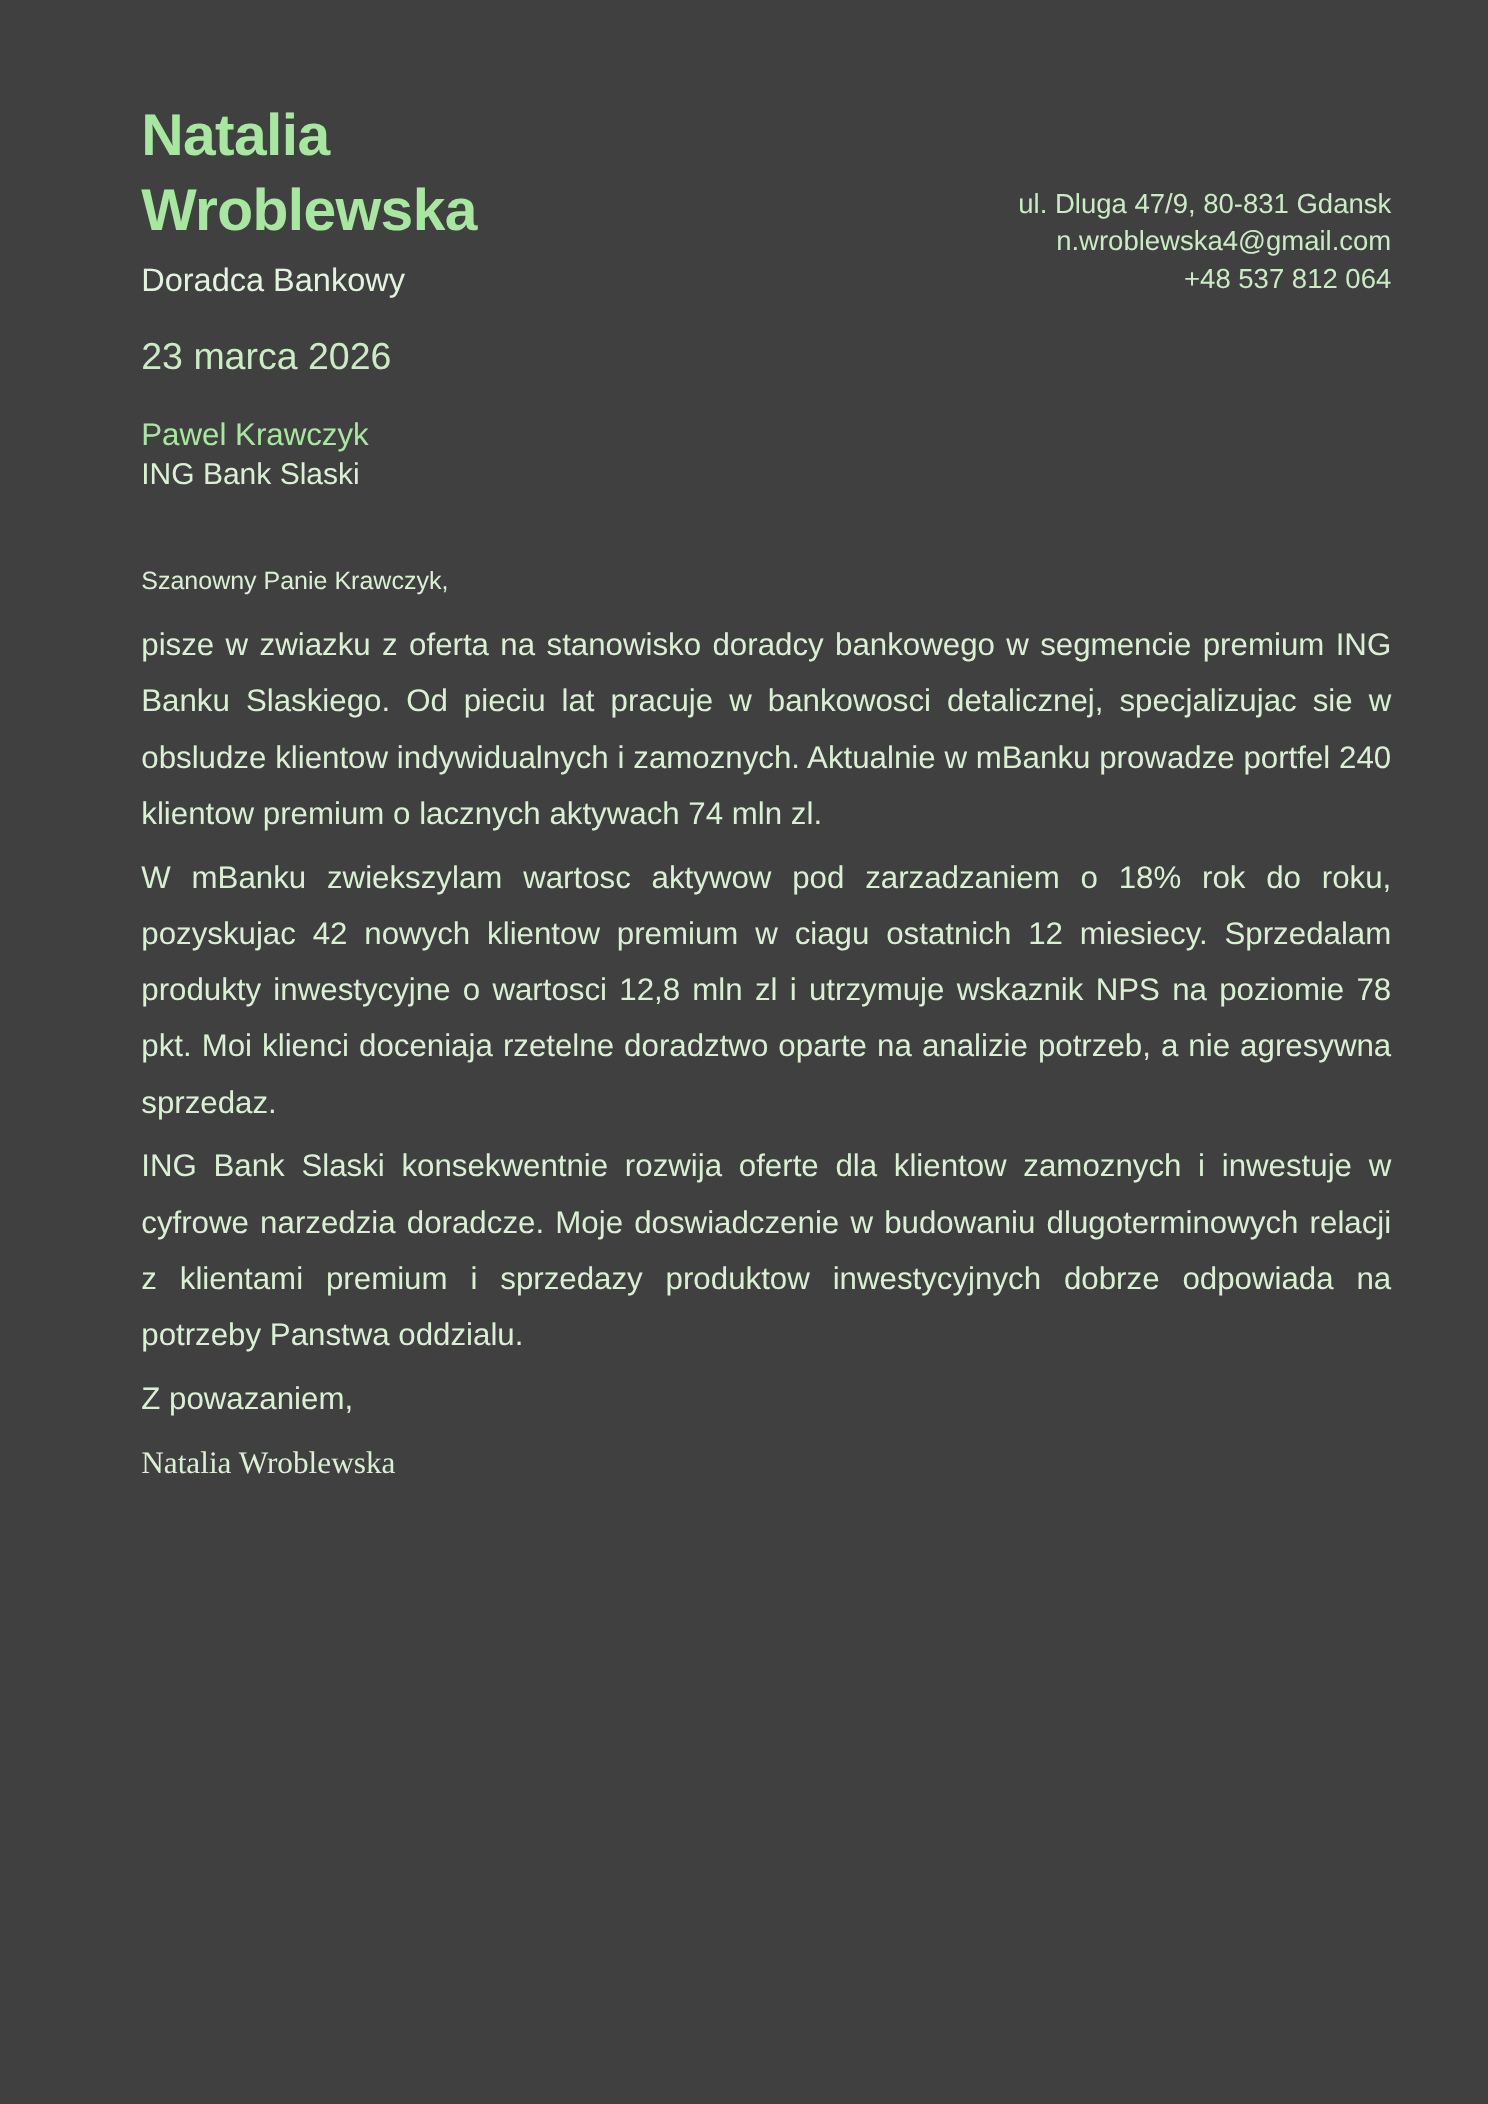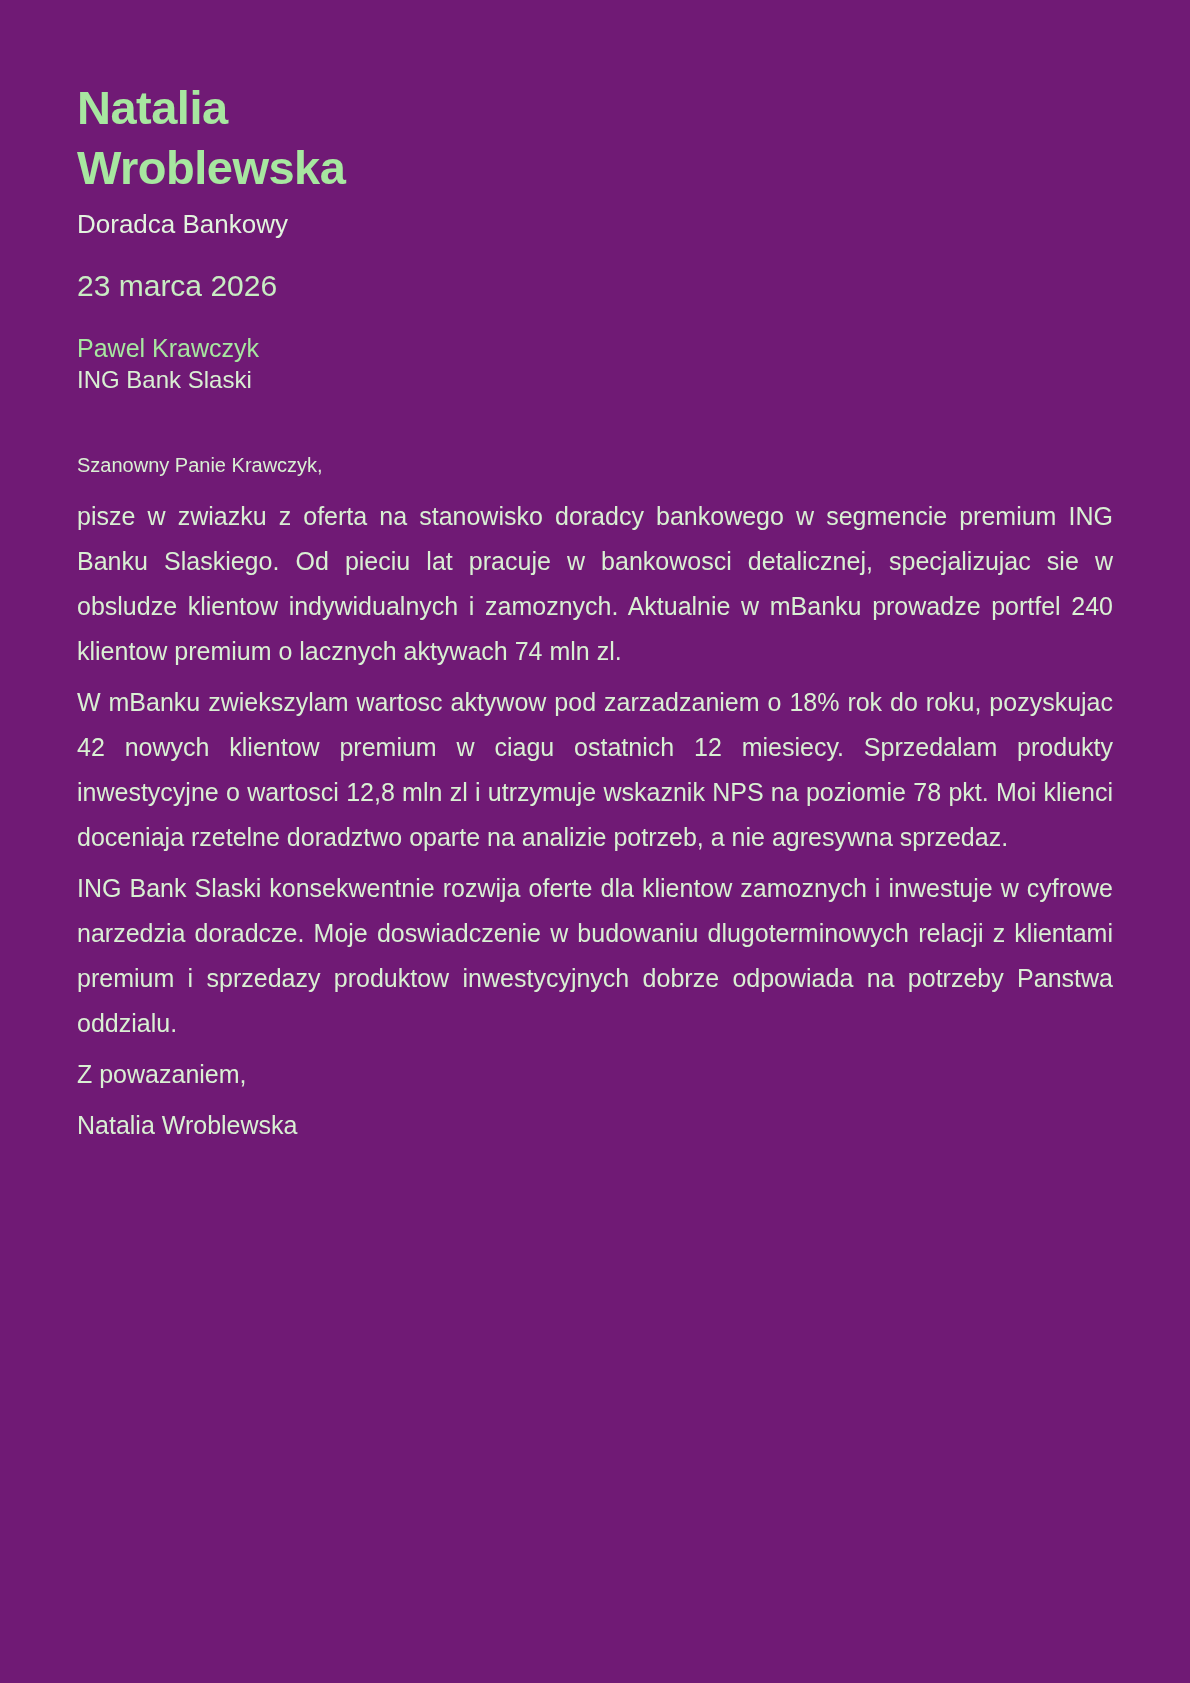--- a/index.html
+++ b/index.html
@@ -7,22 +7,22 @@
   body {
     width: 1190px;
     height: 1683px;
     font-family: "Liberation Sans", "DejaVu Sans", sans-serif;
     color: #d9f0d3;
     overflow: hidden;
   }
   .page {
     width: 1190px;
     height: 1683px;
-    background: #701a75;
-    padding: 78px 77px 0 77px;
+    background: #404040;
+    padding: 78px 77px 0 113px;
   }
   header {
     display: flex;
     justify-content: space-between;
     align-items: flex-end;
   }
   h1.author-name {
     font-size: 47px;
     font-weight: 700;
     line-height: 60px;
@@ -78,34 +78,40 @@
     margin-top: 6px;
     font-size: 25px;
     line-height: 45px;
     color: #d9f0d3;
   }
   p.signature {
     margin-top: 6px;
     font-size: 25px;
     line-height: 45px;
     color: #d9f0d3;
+    font-family: Liberation Serif, serif;
   }
 </style>
 </head>
 <body>
 
 <div class="page">
 
   <header>
     <div class="header-left">
       <h1 class="author-name">
         <span class="name-line">Natalia</span>
         <span class="name-line">Wroblewska</span>
       </h1>
       <div class="job-title">Doradca Bankowy</div>
+    </div>
+    <div class="contact-block">
+      <div>ul. Dluga 47/9, 80-831 Gdansk</div>
+      <div>n.wroblewska4@gmail.com</div>
+      <div>+48 537 812 064</div>
     </div>
   </header>
 
   <div class="date">23 marca 2026</div>
 
   <div class="recipient">
     <div class="recipient-name">Pawel Krawczyk</div>
     <div class="recipient-company">ING Bank Slaski</div>
   </div>
 

